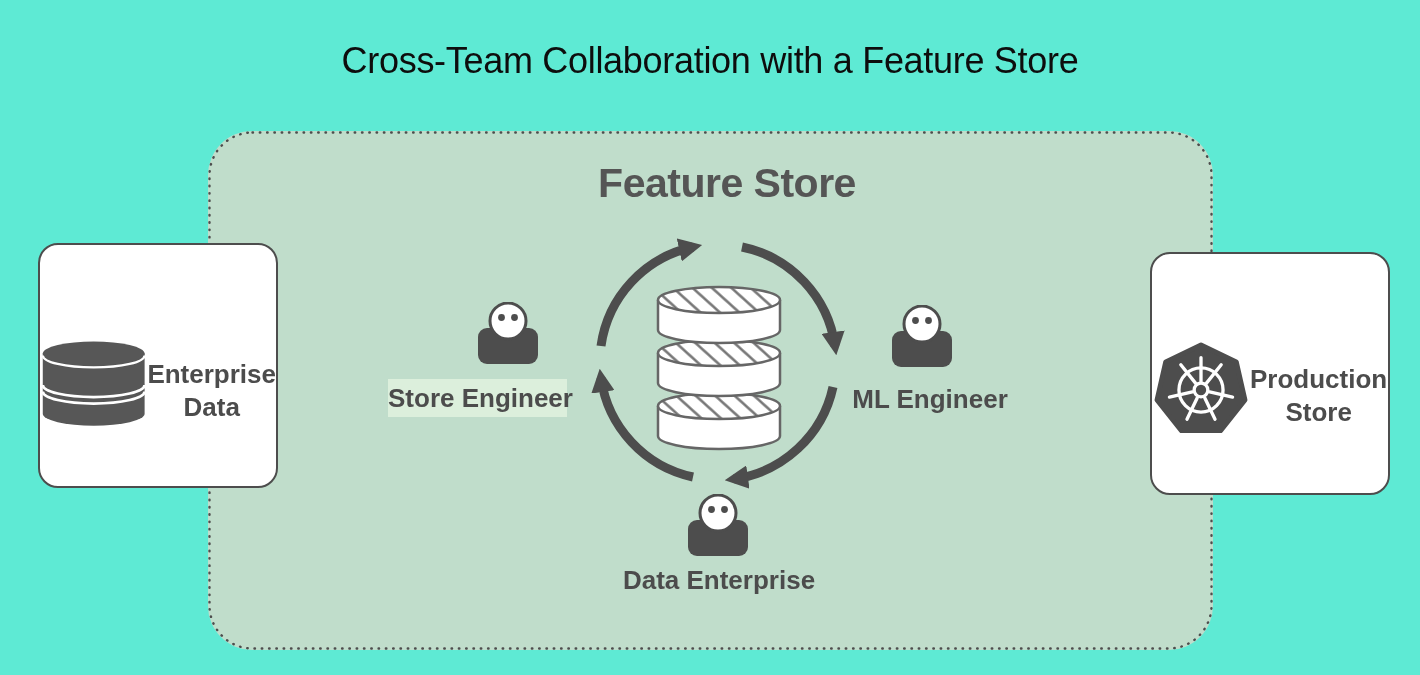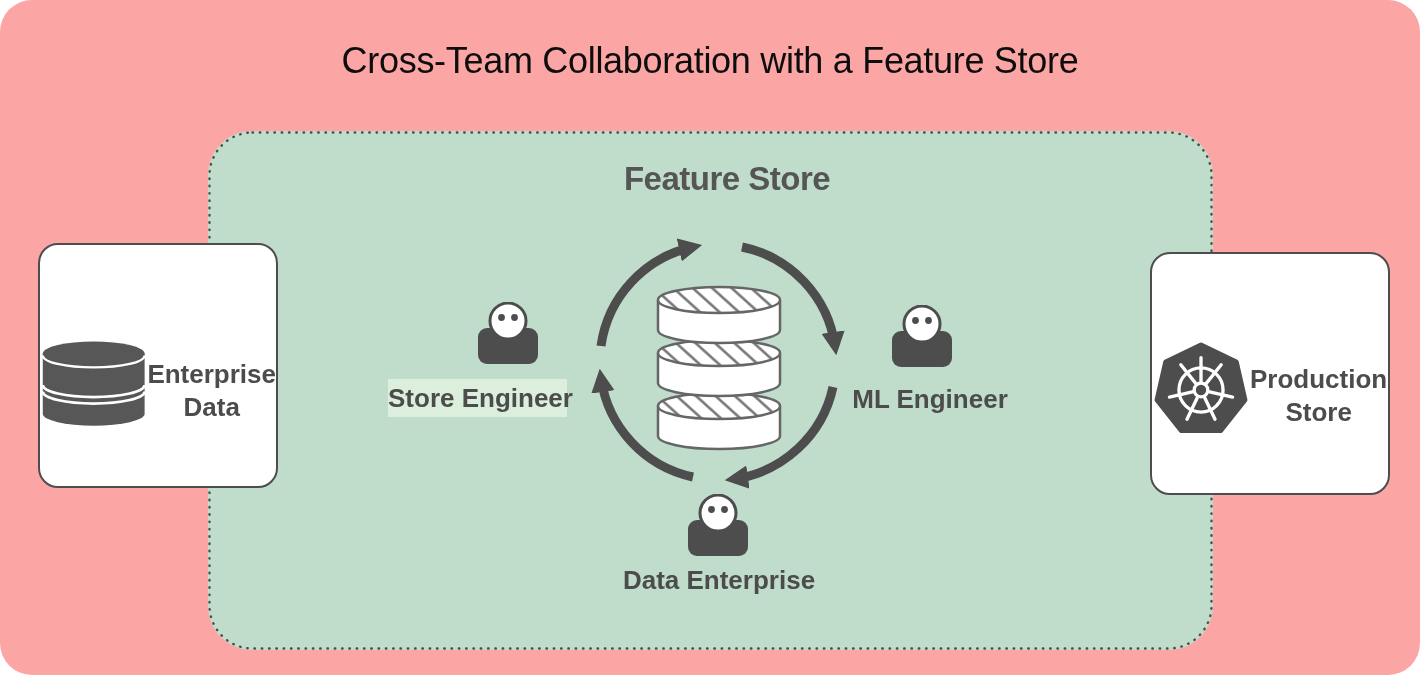--- a/index.html
+++ b/index.html
@@ -2,23 +2,22 @@
 <html><head>
 <meta charset="utf-8">
 <style>
   * { margin: 0; padding: 0; box-sizing: border-box; }
   html, body { background: #ffffff; }
   body { font-family: "Liberation Sans", sans-serif; }
   .stage {
     position: relative;
     width: 1420px;
     height: 675px;
-    background: #fca5a5;
+    background: #5eead4;
     overflow: hidden;
-    border-radius: 32px;
   }
   .diagram-title {
     position: absolute;
     left: 0; top: 40px; width: 1420px;
     text-align: center;
     font-size: 36px;
     font-weight: 400;
     color: #0d0d0d;
     letter-spacing: -0.3px;
   }
@@ -32,21 +31,21 @@
   .panel-border-svg {
     position: absolute; inset: 0;
     width: 100%; height: 100%;
     display: block;
   }
   .feature-store-title {
     position: absolute;
     left: 377px; top: 160px;
     width: 700px;
     text-align: center;
-    font-size: 33px;
+    font-size: 41px;
     font-weight: 700;
     color: #555555;
     letter-spacing: -0.5px;
   }
   .card {
     position: absolute;
     width: 240px;
     background: #ffffff;
     border: 2.5px solid #4d4d4d;
     border-radius: 20px;

